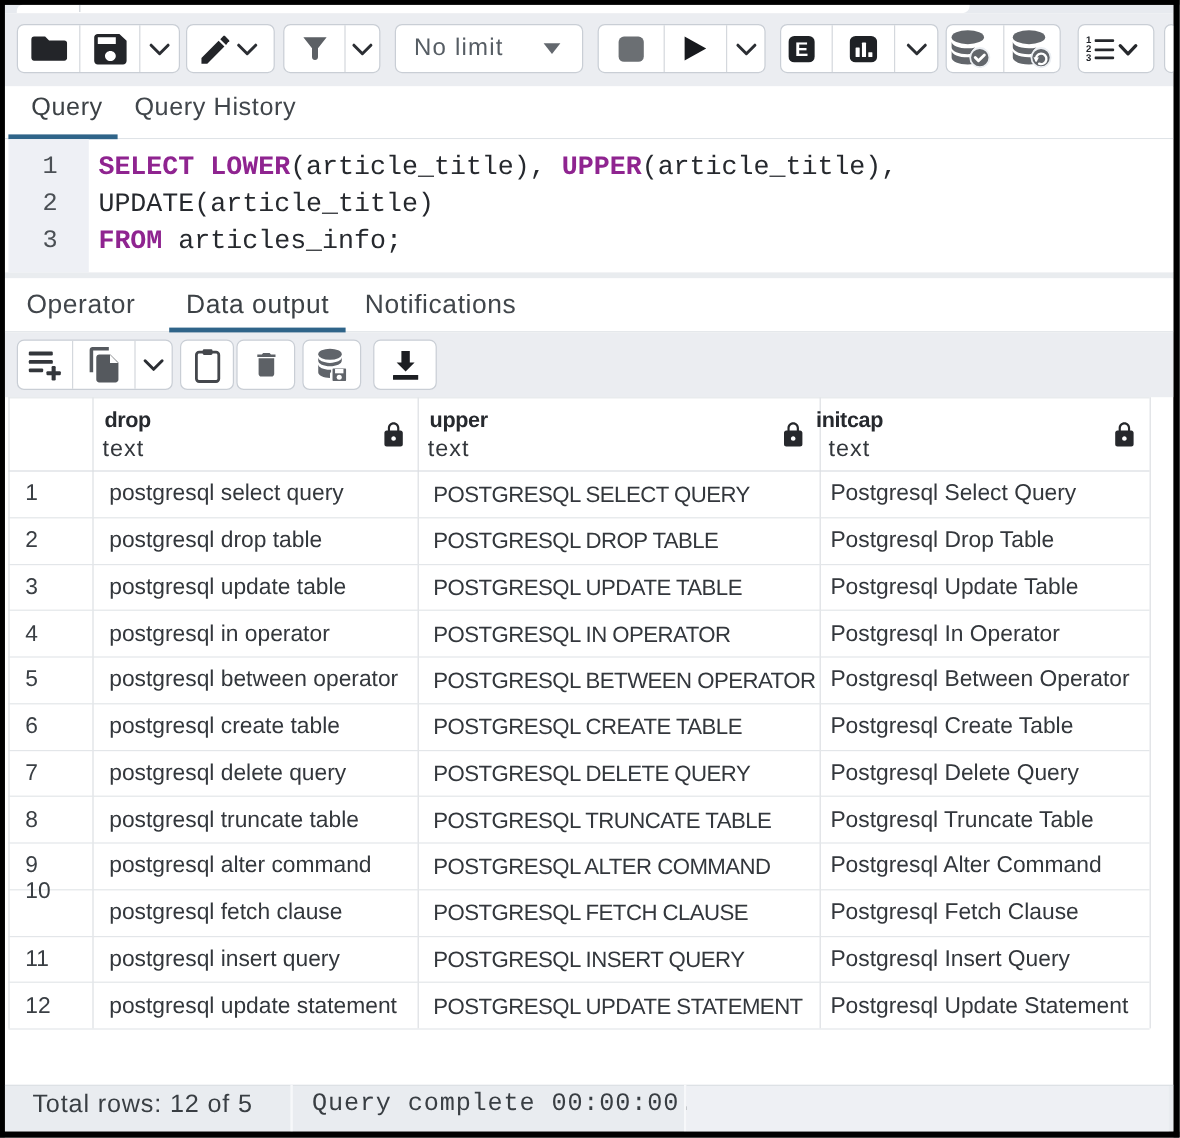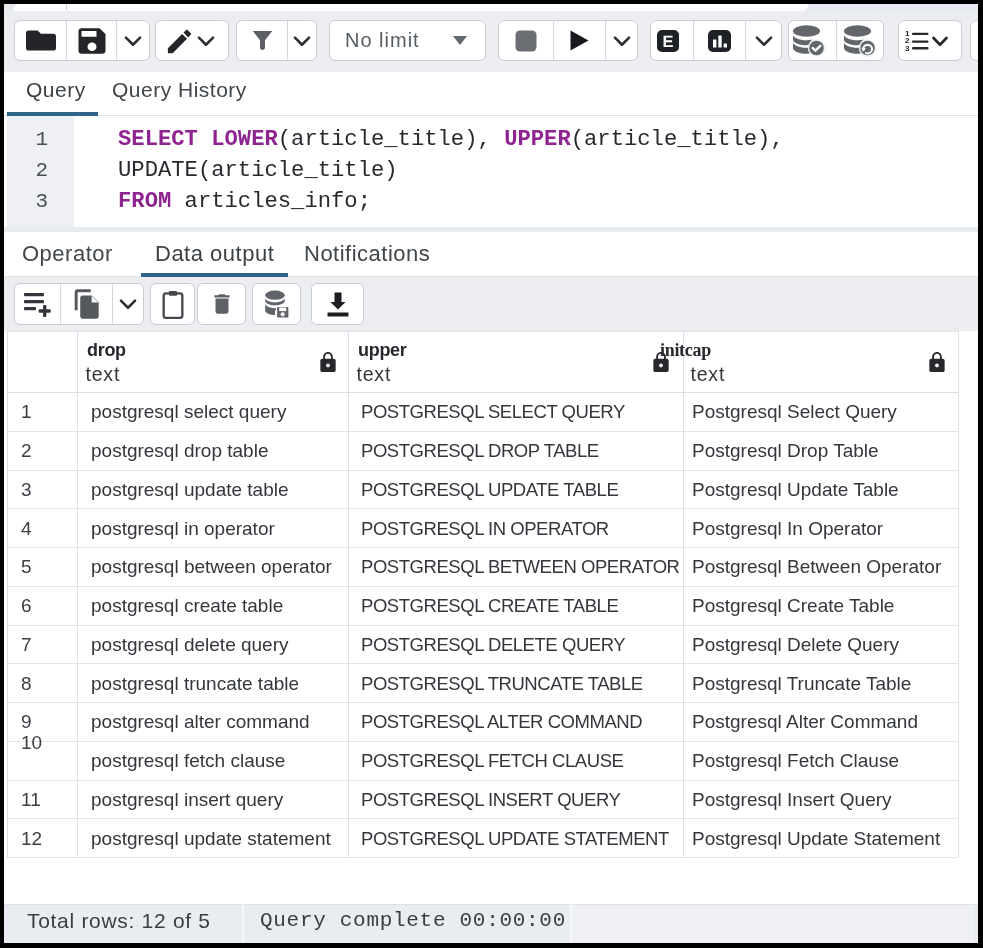--- a/index.html
+++ b/index.html
@@ -16,21 +16,21 @@
   .cell{display:flex;align-items:center;justify-content:center;height:100%;box-sizing:border-box;}
   .cdiv{border-right:1px solid #d4d8dd;}
   
   .tabrow1{left:4px;top:72px;width:974px;height:44px;background:#fff;border-bottom:1px solid #dfe3e7;box-sizing:border-box;}
   .tabtxt{position:absolute;font-size:21px;color:#41464b;letter-spacing:0.5px;}
   .underline{position:absolute;background:#2f6489;height:5px;}
   
   .editor{left:4px;top:116px;width:974px;height:111px;background:#fff;}
   .gutter{left:7px;top:116px;width:67px;height:111px;background:#eef0f5;}
   .lnum{position:absolute;left:7px;width:41px;text-align:right;font-family:"Liberation Mono",monospace;font-size:21px;color:#4b5055;line-height:31px;height:31px;}
-  .codeline{position:absolute;left:82px;font-family:"Liberation Mono",monospace;font-size:22.2px;letter-spacing:0px;color:#26292e;line-height:31px;height:31px;white-space:pre;margin-left:36px;}
+  .codeline{position:absolute;left:82px;font-family:"Liberation Mono",monospace;font-size:22.2px;letter-spacing:0px;color:#26292e;line-height:31px;height:31px;white-space:pre;}
   .kw{color:#8f2490;font-weight:bold;}
   
   .sep1{left:4px;top:227px;width:974px;height:5px;background:#e9ecef;}
   
   .tabrow2{left:4px;top:232px;width:974px;height:45px;background:#fff;border-bottom:1px solid #dfe3e7;box-sizing:border-box;}
   
   .tb2{left:4px;top:277px;width:974px;height:54px;background:#ebedf1;}
   .gv{position:absolute;width:1px;background:#dcdfe3;}
   .gh{position:absolute;height:1px;background:#e3e6e9;}
   .hdr{position:absolute;font-size:18px;font-weight:bold;color:#26292e;letter-spacing:-0.3px;}
@@ -285,21 +285,21 @@
 <div class="hdr" style="left:87px;top:340px;">drop</div>
 <div class="hdr2" style="left:85.5px;top:362.5px;">text</div>
 <svg width="24" height="23" viewBox="0 0 24 24" style="position:absolute;top:351px;left:316px;" fill="#26282c">
     <path d="M18 8h-1V6c0-2.76-2.24-5-5-5S7 3.24 7 6v2H6c-1.1 0-2 .9-2 2v10c0 1.1.9 2 2 2h12c1.1 0 2-.9 2-2V10c0-1.1-.9-2-2-2zm-6 9c-1.1 0-2-.9-2-2s.9-2 2-2 2 .9 2 2-.9 2-2 2zm3.1-9H8.9V6c0-1.71 1.39-3.1 3.1-3.1 1.71 0 3.1 1.39 3.1 3.1v2z"></path>
   </svg>
 <div class="hdr" style="left:358px;top:340px;">upper</div>
 <div class="hdr2" style="left:356.5px;top:362.5px;">text</div>
 <svg width="24" height="23" viewBox="0 0 24 24" style="position:absolute;top:351px;left:648.6px;" fill="#26282c">
     <path d="M18 8h-1V6c0-2.76-2.24-5-5-5S7 3.24 7 6v2H6c-1.1 0-2 .9-2 2v10c0 1.1.9 2 2 2h12c1.1 0 2-.9 2-2V10c0-1.1-.9-2-2-2zm-6 9c-1.1 0-2-.9-2-2s.9-2 2-2 2 .9 2 2-.9 2-2 2zm3.1-9H8.9V6c0-1.71 1.39-3.1 3.1-3.1 1.71 0 3.1 1.39 3.1 3.1v2z"></path>
   </svg>
-<div class="hdr" style="left:660px;top:340px;font-family:Liberation Serif, serif;">initcap</div>
+<div class="hdr" style="left:680px;top:340px;">initcap</div>
 <div class="hdr2" style="left:690.5px;top:362.5px;">text</div>
 <svg width="24" height="23" viewBox="0 0 24 24" style="position:absolute;top:351px;left:925.3px;" fill="#26282c">
     <path d="M18 8h-1V6c0-2.76-2.24-5-5-5S7 3.24 7 6v2H6c-1.1 0-2 .9-2 2v10c0 1.1.9 2 2 2h12c1.1 0 2-.9 2-2V10c0-1.1-.9-2-2-2zm-6 9c-1.1 0-2-.9-2-2s.9-2 2-2 2 .9 2 2-.9 2-2 2zm3.1-9H8.9V6c0-1.71 1.39-3.1 3.1-3.1 1.71 0 3.1 1.39 3.1 3.1v2z"></path>
   </svg>
 <div class="rnum" style="left:21px;top:401.4px;">1</div>
 <div class="cellt" style="left:91px;top:401.4px;">postgresql select query</div>
 <div class="cellt" style="font-size:18.5px;letter-spacing:-0.45px;left:361px;top:401.4px;">POSTGRESQL SELECT QUERY</div>
 <div class="cellt" style="left:692px;top:401.4px;">Postgresql Select Query</div>
 <div class="rnum" style="left:21px;top:440.1px;">2</div>
 <div class="cellt" style="left:91px;top:440.1px;">postgresql drop table</div>

